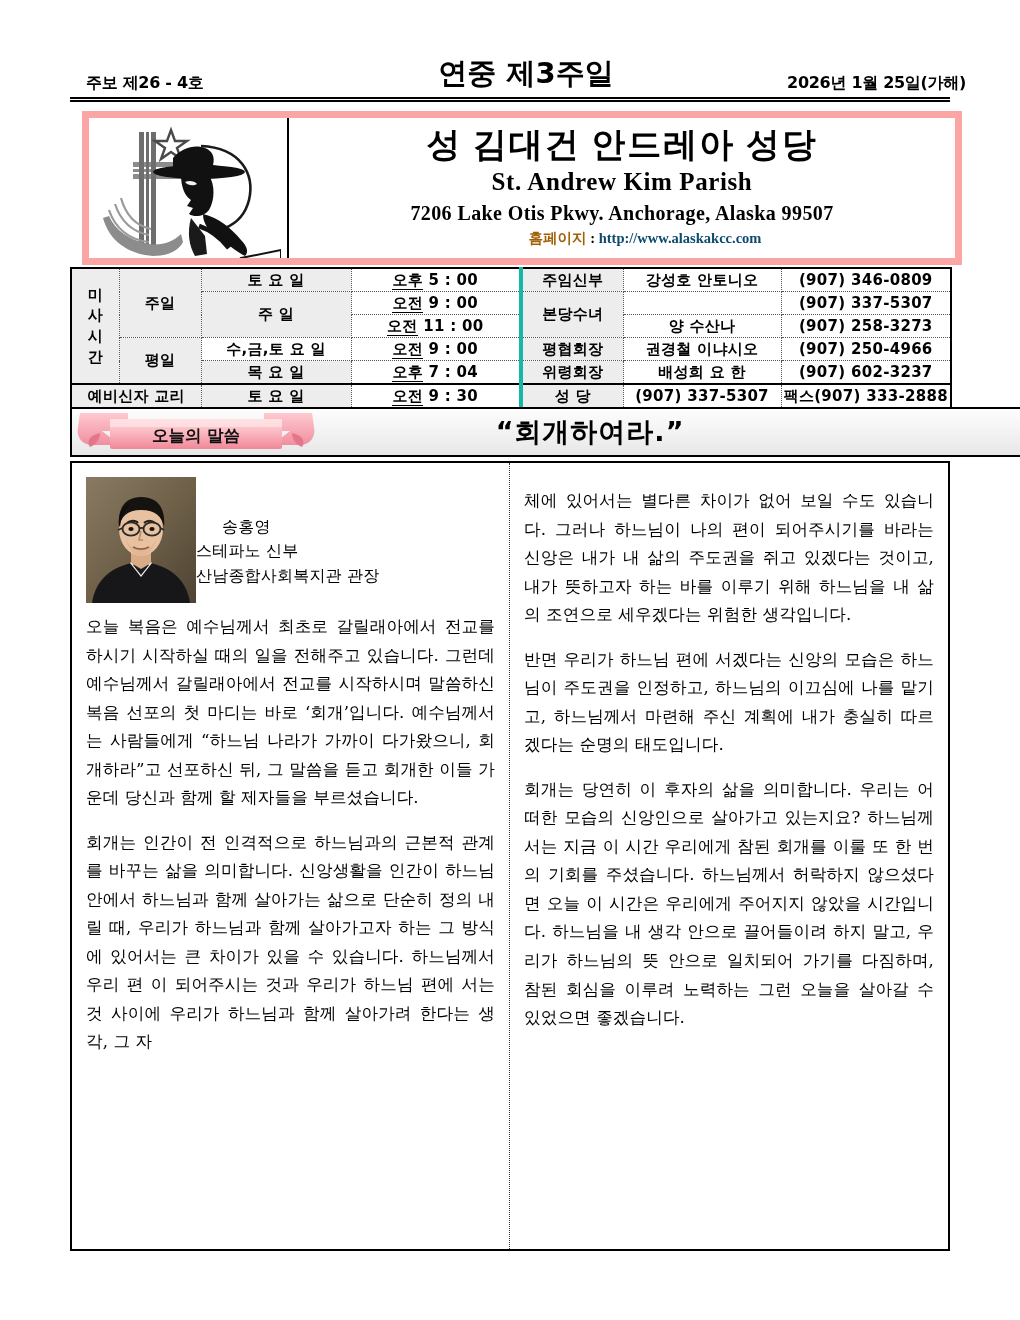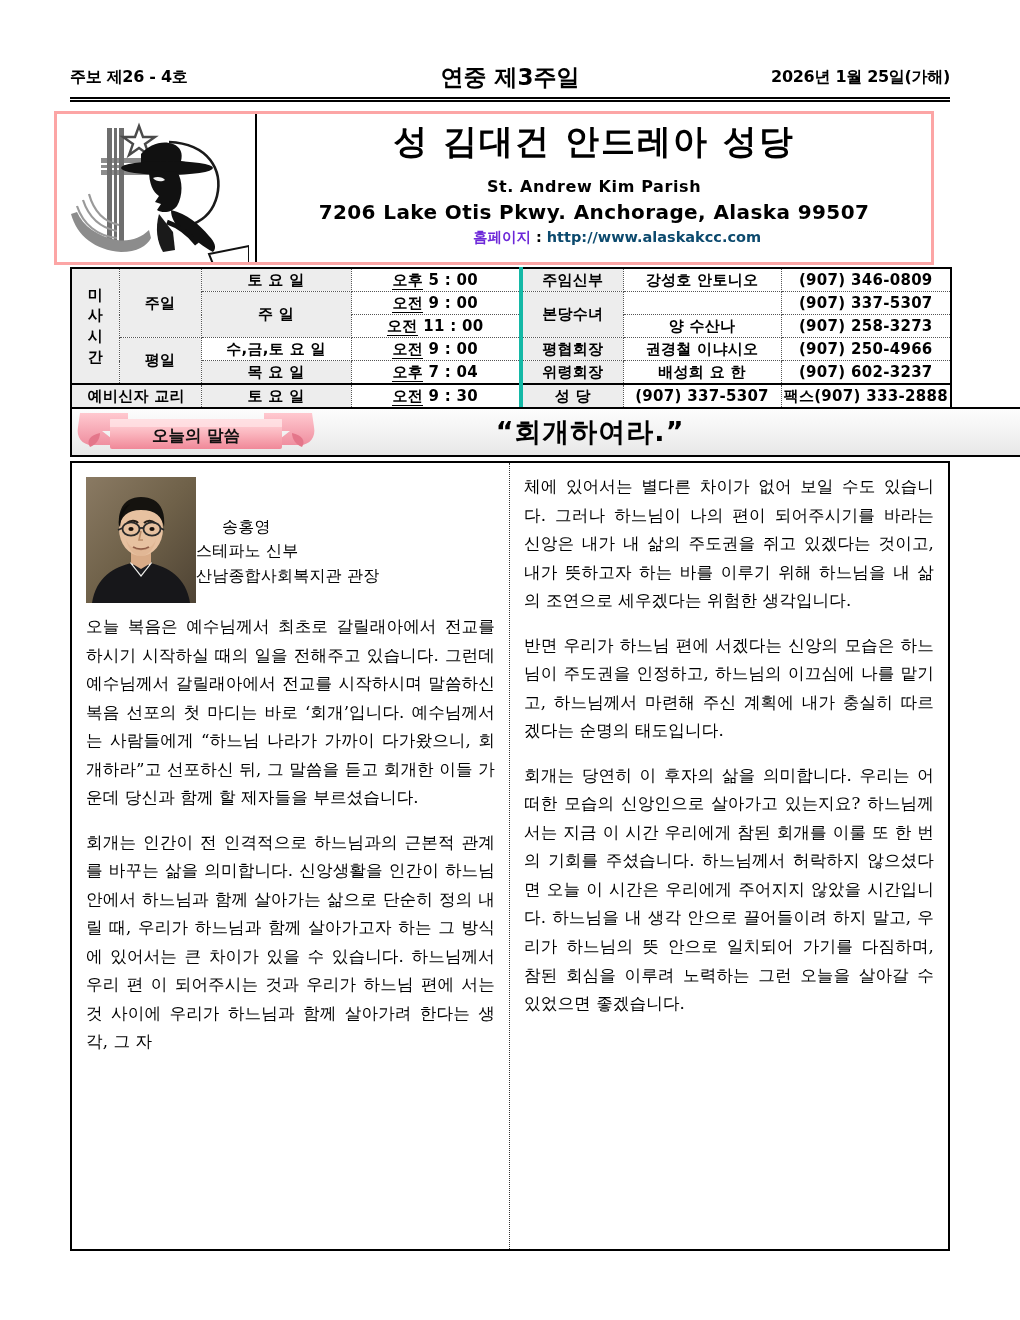--- a/index.html
+++ b/index.html
@@ -18,35 +18,35 @@
   .page {
     position: absolute;
     left: 0; top: 0;
     width: 1020px;
     height: 1320px;
   }
 
   
   .topbar {
     position: absolute;
-    left: 70px; top: 60px;
+    left: 86px; top: 60px;
     width: 880px;
     height: 34px;
     display: flex;
-    align-items: center;
+    align-items: flex-end;
     justify-content: space-between;
   }
   .topbar .issue {
     font-size: 16px;
     font-weight: bold;
     letter-spacing: -0.3px;
     white-space: nowrap;
   }
   .topbar .sunday-title {
-    font-size: 23px;
+    font-size: 29px;
     font-weight: bold;
     letter-spacing: 0px;
     white-space: nowrap;
     position: absolute;
     left: 0; right: 0;
     text-align: center;
   }
   .topbar .datestr {
     font-size: 16px;
     font-weight: bold;
@@ -61,27 +61,28 @@
     width: 880px;
     height: 5px;
     border-top: 2px solid #000;
     border-bottom: 2px solid #000;
     box-sizing: border-box;
   }
 
   
   .masthead {
     position: absolute;
-    left: 54px; top: 111px;
+    left: 82px; top: 111px;
     width: 880px;
     height: 154px;
-    border: 3px solid #fca5a5;
+    border: 7px solid #fca5a5;
     box-sizing: border-box;
     display: flex;
     background: #fff;
+    font-family: Liberation Serif, serif;
   }
   .logo-cell {
     width: 200px;
     border-right: 2px solid #000;
     box-sizing: border-box;
     position: relative;
     overflow: hidden;
   }
   .logo-svg { position: absolute; left: 6px; top: 4px; }
 
@@ -93,42 +94,42 @@
     box-sizing: border-box;
   }
   .kr-name {
     font-size: 34px;
     font-weight: bold;
     letter-spacing: 2px;
     line-height: 1.24;
     white-space: nowrap;
   }
   .en-name {
-    font-size: 16px;
+    font-size: 25px;
     font-weight: bold;
     letter-spacing: 0.6px;
     line-height: 1.22;
-    margin-top: 15px;
+    margin-top: 1px;
     white-space: nowrap;
   }
   .addr {
     font-size: 20px;
     font-weight: bold;
     letter-spacing: 0.4px;
     line-height: 1.3;
     margin-top: 2px;
     white-space: nowrap;
   }
   .homepage {
     font-size: 14.5px;
     font-weight: bold;
     margin-top: 3px;
     white-space: nowrap;
   }
-  .homepage .hp-label { color: #6d28d9; margin-left: 46px; }
+  .homepage .hp-label { color: #a16207; margin-left: 46px; }
   .homepage .hp-sep { color: #000000; }
   .homepage .hp-url { color: #0c4a6e; }
 
   
   .info-table {
     position: absolute;
     left: 70px; top: 267px;
     width: 880px;
     border-collapse: collapse;
     table-layout: fixed;
@@ -236,21 +237,21 @@
     margin: 0 0 16px 0;
     font-family: "DejaVu Serif", "Liberation Serif", serif;
     font-size: 16.6px;
     line-height: 1.72;
     text-align: justify;
     text-justify: inter-character;
     letter-spacing: 0.1px;
     word-break: break-all;
   }
   p.body:last-child { margin-bottom: 0; }
-  .col-right p.body:first-child { margin-top: 2px; }
+  .col-right p.body:first-child { margin-top: 16px; }
 </style>
 </head>
 <body>
 
 <div class="page">
 
   <div class="topbar">
     <div class="issue">주보 제26 - 4호</div>
     <div class="sunday-title">연중 제3주일</div>
     <div class="datestr">2026년 1월 25일(가해)</div>

